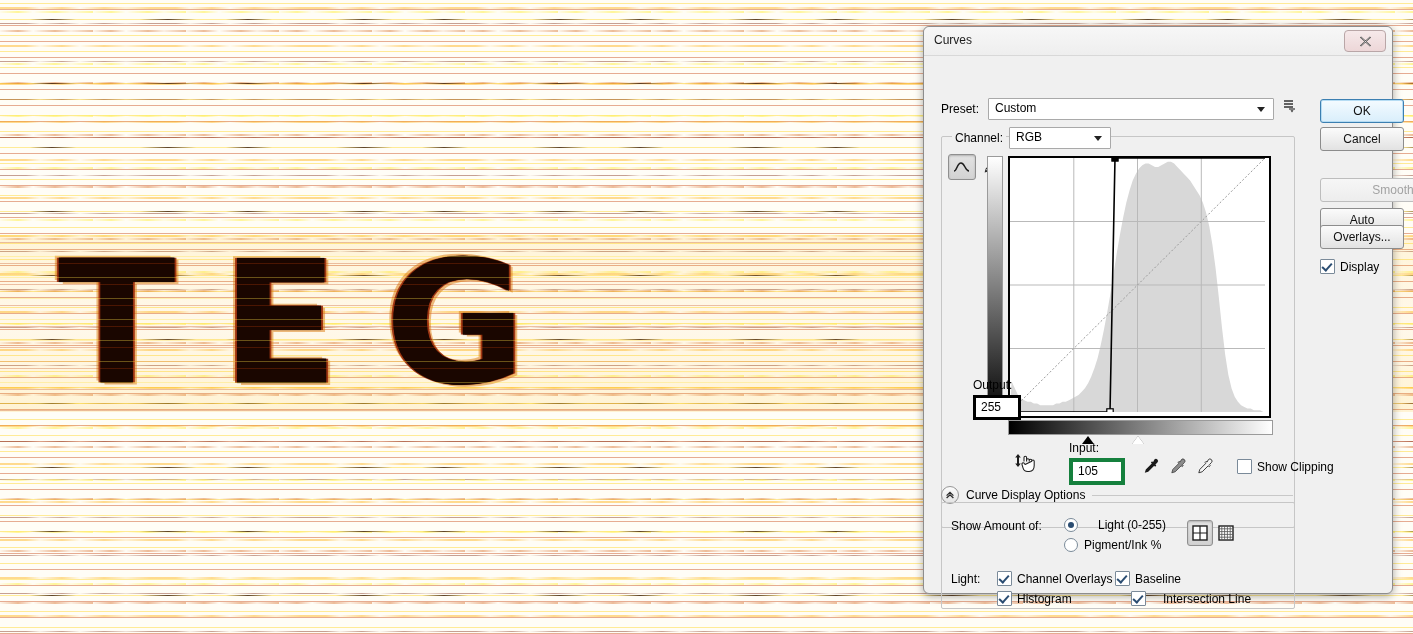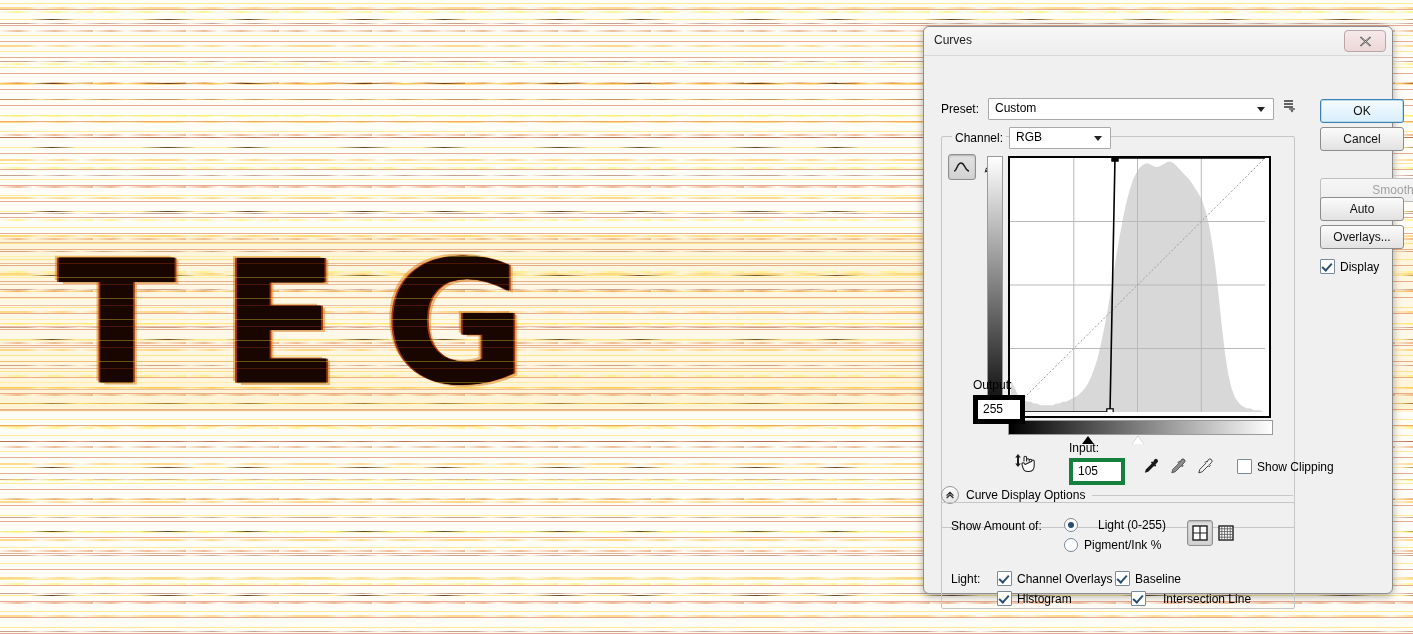--- a/index.html
+++ b/index.html
@@ -191,21 +191,21 @@
     top:280px;left:107px;
     border-left:6px solid transparent;border-right:6px solid transparent;
     border-bottom:8px solid #fff;
     filter:drop-shadow(0 0 0.6px #555);
   }
 
   
   #output-label{position:absolute;left:-14px;top:222px;white-space:nowrap;}
   #output-field{
     position:absolute;left:-14px;top:239px;width:42px;height:19px;
-    background:#fff;border:5px solid #000000;
+    background:#fff;border:3px solid #000000;
   }
   #output-field .val{position:absolute;left:5px;top:2px;font-size:12px;}
 
   
   #input-label{position:absolute;left:82px;top:285px;white-space:nowrap;}
   #input-field{
     position:absolute;left:82px;top:302px;width:48px;height:19px;
     background:#fff;border:4px solid #15803d;
   }
   #input-field .val{position:absolute;left:5px;top:2px;font-size:12px;}
@@ -284,21 +284,21 @@
   .btn.primary{
     background:linear-gradient(to bottom,#f4fbff,#d9eefb);
     border:1px solid #3c7fb1;
     box-shadow:0 0 0 1px #b5dcf3 inset;
   }
   .btn.disabled{color:#a2a2a2;border-color:#bdbdbd;
     background:linear-gradient(to bottom,#f6f6f6,#ededed);cursor:default;}
   #btn-ok{top:43px;}
   #btn-cancel{top:71px;}
   #btn-smooth{top:122px;padding-left:31px;}
-  #btn-auto{top:141px;text-align:right;}
+  #btn-auto{top:152px;text-align:right;}
   #btn-options{top:169px;}
   #preview-row{position:absolute;left:396px;top:203px;display:flex;align-items:center;gap:5px;}
 </style>
 </head>
 <body>
 
 <div id="photo-backdrop">
   <div class="grain g1"></div>
   <div class="grain g2"></div>
   <div class="grain g3"></div>

